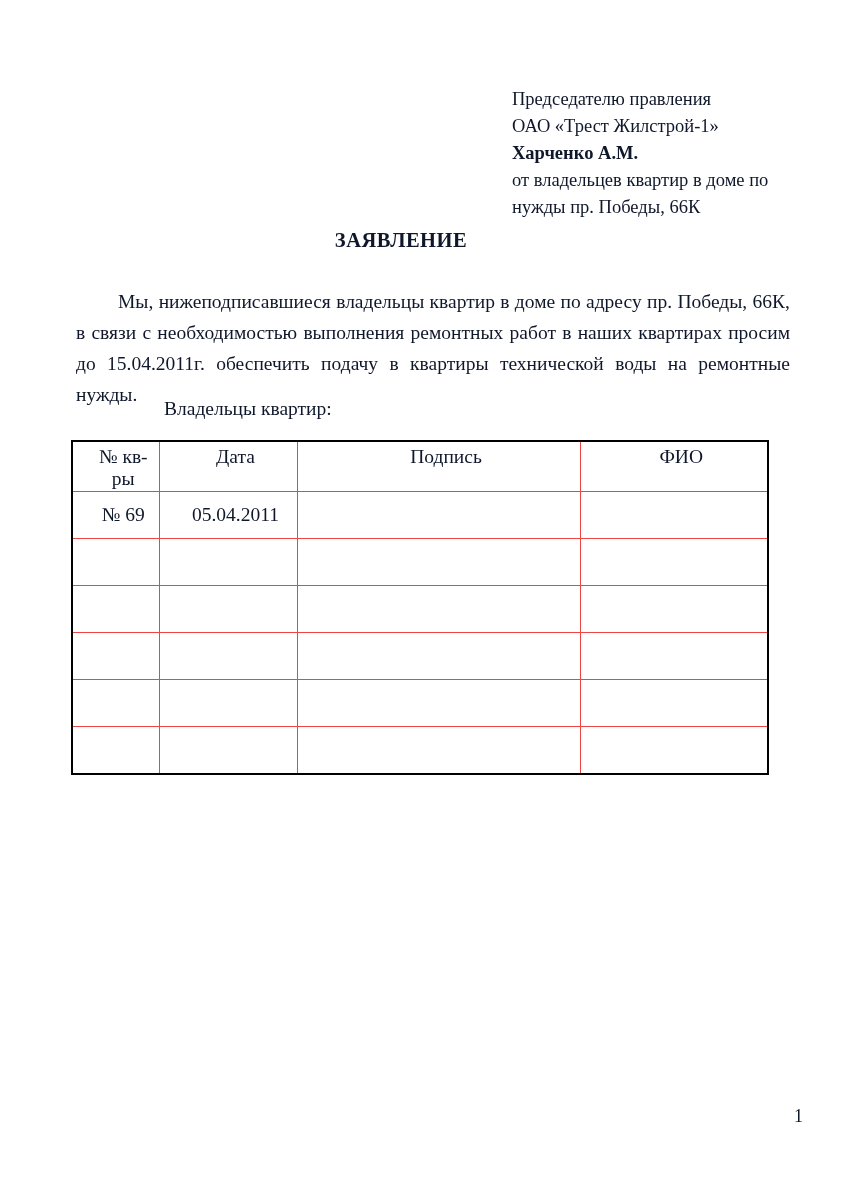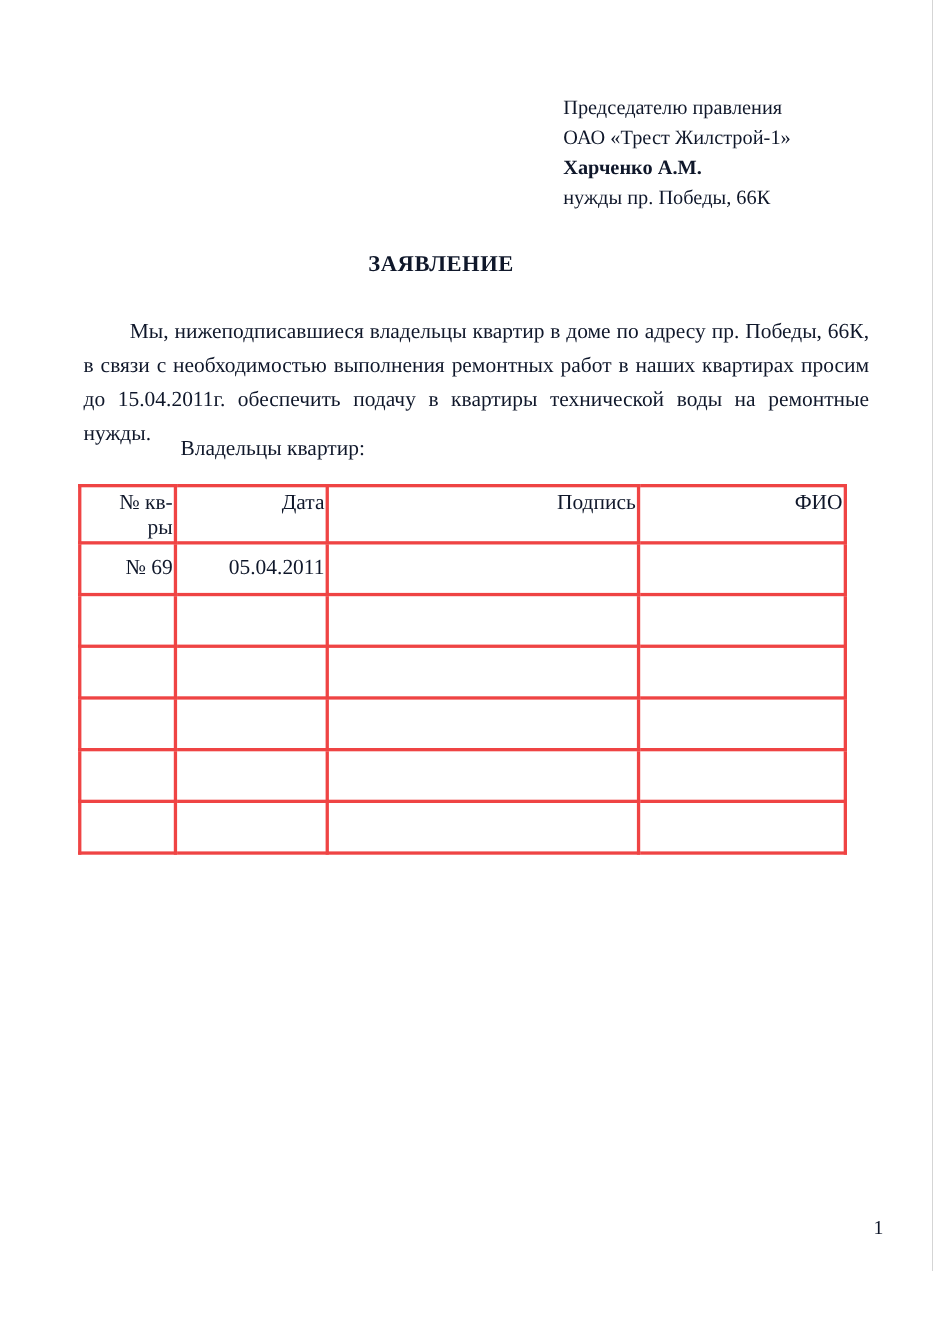--- a/index.html
+++ b/index.html
@@ -73,22 +73,22 @@
     top: 440px;
     left: 71px;
     width: 696px;
     border-collapse: collapse;
     table-layout: fixed;
     font-size: 19.5px;
     border: 2px solid #000000;
   }
   .owners-table th,
   .owners-table td {
-    border: 3px solid #ef4444;
-    text-align: right;
+    border: 1px solid #ef4444;
+    text-align: center;
     overflow: hidden;
     padding-left: 16px;
   }
   .owners-table th {
     height: 48px;
     box-sizing: border-box;
     vertical-align: top;
     padding-top: 4px;
     font-weight: normal;
   }
@@ -108,20 +108,21 @@
 </style>
 </head>
 <body>
 
 <div class="page">
 
   <div class="recipient">
     <div class="line">Председателю правления</div>
     <div class="line">ОАО «Трест Жилстрой-1»</div>
     <div class="line bold">Харченко А.М.</div>
+    <div class="line">от владельцев квартир в доме по</div>
     <div class="line">нужды пр. Победы, 66К</div>
   </div>
 
   <div class="doc-title">ЗАЯВЛЕНИЕ</div>
 
   <p class="body-text">Мы, нижеподписавшиеся владельцы квартир в доме по адресу пр. Победы, 66К, в связи с необходимостью выполнения ремонтных работ в наших квартирах просим до 15.04.2011г. обеспечить подачу в квартиры технической воды на ремонтные нужды.</p>
 
   <div class="owners-label">Владельцы квартир:</div>
 
   <table class="owners-table">

